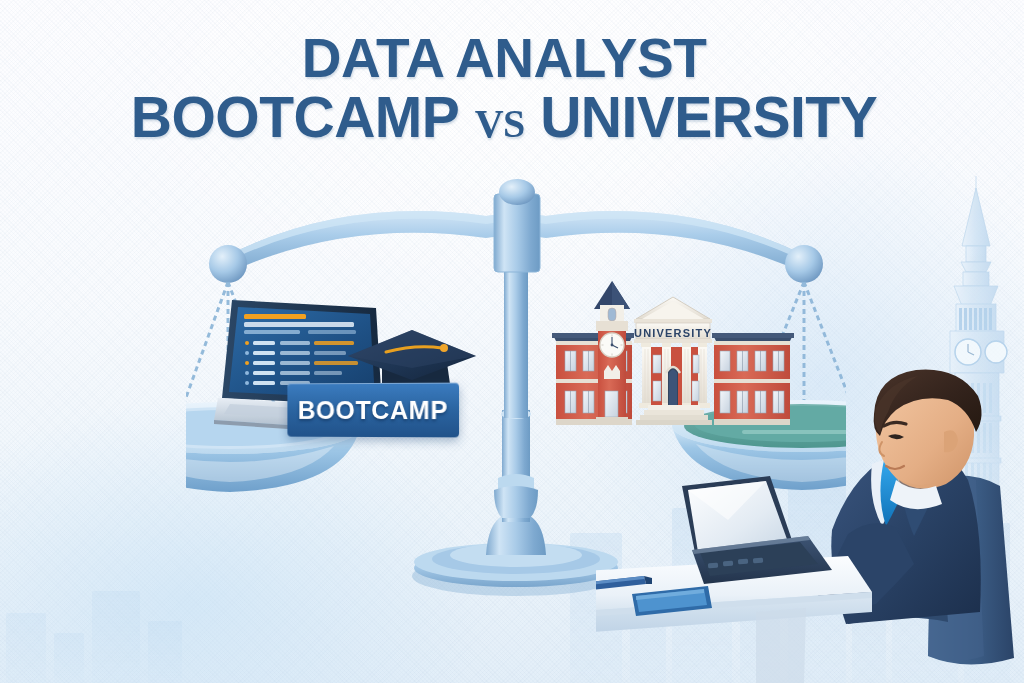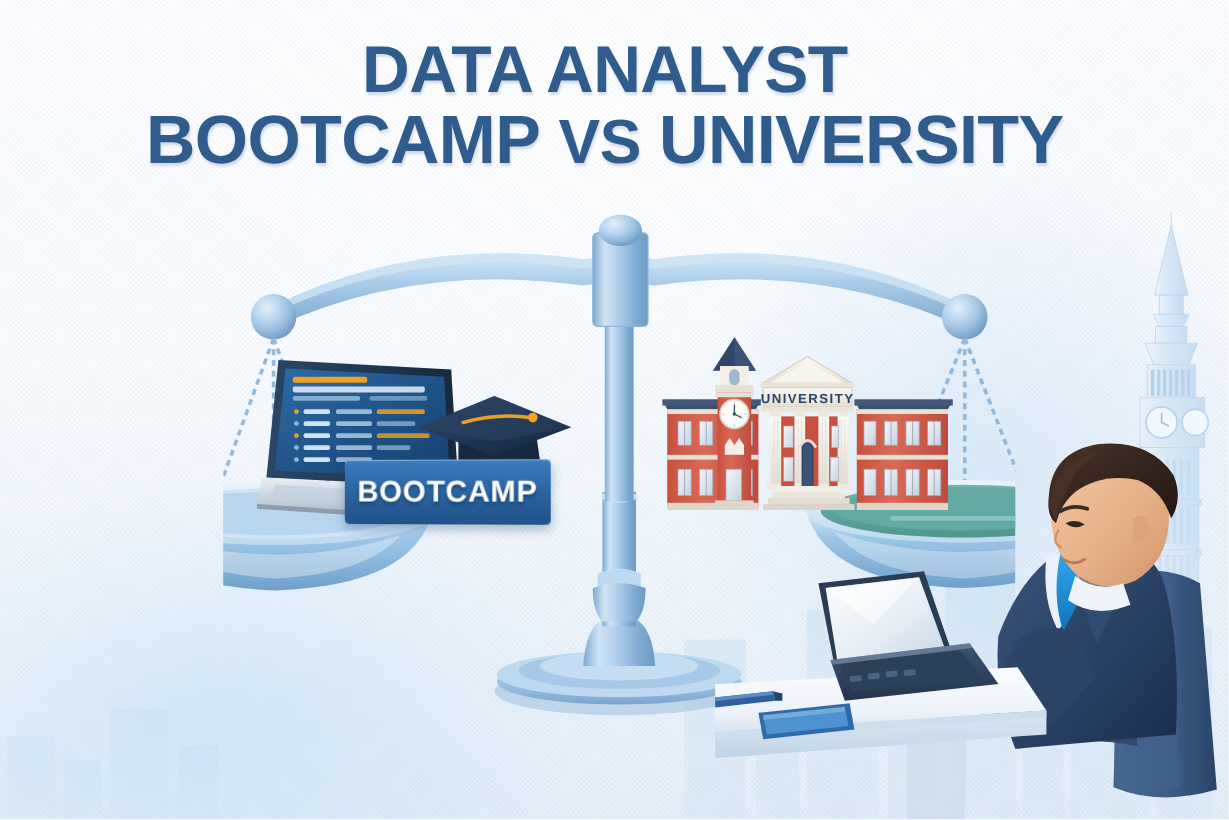--- a/index.html
+++ b/index.html
@@ -77,24 +77,25 @@
     display: block;
     font-family: "Liberation Sans", sans-serif;
     font-weight: bold;
     letter-spacing: -0.5px;
     color: #2f5c8c;
     text-shadow: 1px 2px 2px rgba(120,150,180,.30);
   }
   #title-line1 { font-size: 55px; }
   #title-line2 { font-size: 57px; margin-top: 2px; }
   .vs-word {
-    font-size: 52px;
+    font-size: 40px;
     font-weight: bold;
     letter-spacing: -0.5px;
     vertical-align: baseline;
+    font-family: Liberation Serif, serif;
   }
 
   
   #scale { position: absolute; left: 186px; top: 178px; width: 660px; height: 420px; }
   #scale-svg { position: absolute; inset: 0; }
 
   
   #left-pan-group {
     position: absolute;
     left: 206px; top: 298px;

